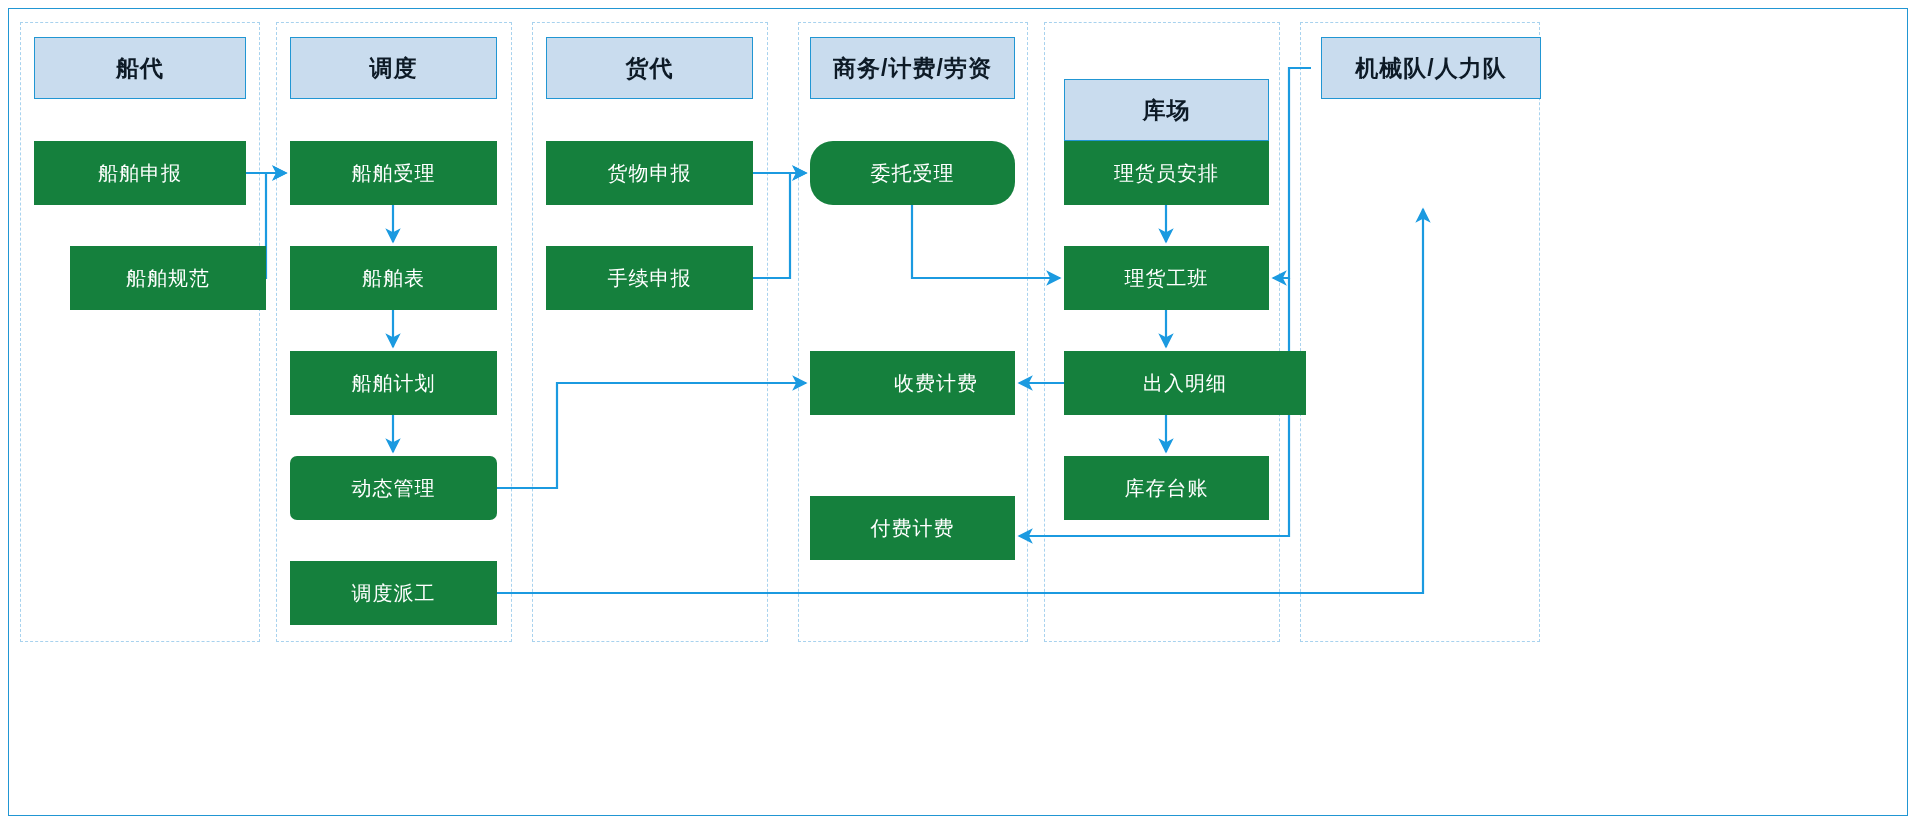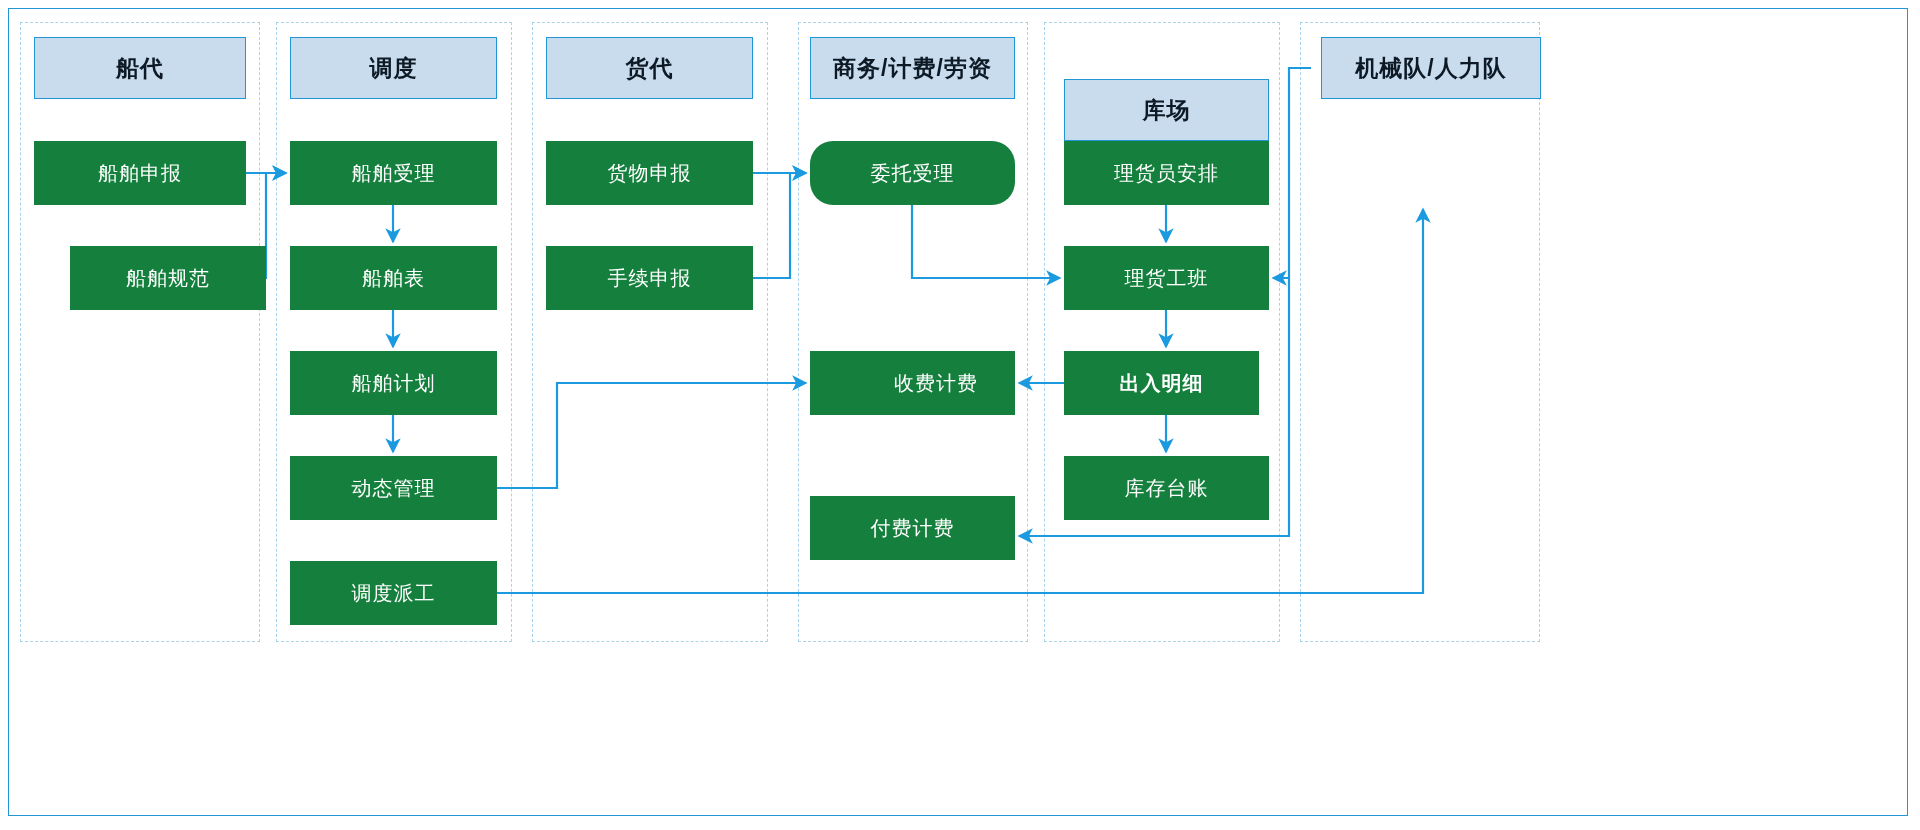--- a/index.html
+++ b/index.html
@@ -76,28 +76,28 @@
       <path d="M1289,278 L1289,536 L1019,536"></path>
     </g>
   </svg>
 
   <div class="node" style="left:34px;top:141px;width:212px;height:64px;">船舶申报</div>
   <div class="node" style="left:34px;top:246px;width:196px;height:64px;margin-left:36px;">船舶规范</div>
 
   <div class="node" style="left:290px;top:141px;width:207px;height:64px;">船舶受理</div>
   <div class="node" style="left:290px;top:246px;width:207px;height:64px;">船舶表</div>
   <div class="node" style="left:290px;top:351px;width:207px;height:64px;">船舶计划</div>
-  <div class="node" style="left:290px;top:456px;width:207px;height:64px;">动态管理</div>
+  <div class="node" style="left:290px;top:456px;width:207px;height:64px;border-radius:7px;">动态管理</div>
   <div class="node" style="left:290px;top:561px;width:207px;height:64px;font-family:Liberation Serif, serif;">调度派工</div>
 
   <div class="node" style="left:546px;top:141px;width:207px;height:64px;">货物申报</div>
   <div class="node" style="left:546px;top:246px;width:207px;height:64px;">手续申报</div>
 
   <div class="node" style="left:810px;top:141px;width:205px;height:64px;border-radius:23px;">委托受理</div>
   <div class="node" style="left:810px;top:351px;width:205px;height:64px;padding-left:47px;">收费计费</div>
   <div class="node" style="left:810px;top:496px;width:205px;height:64px;">付费计费</div>
 
   <div class="node" style="left:1064px;top:141px;width:205px;height:64px;">理货员安排</div>
   <div class="node" style="left:1064px;top:246px;width:205px;height:64px;">理货工班</div>
-  <div class="node" style="left:1064px;top:351px;width:195px;height:64px;font-weight:bold;">出入明细</div>
+  <div class="node" style="left:1064px;top:351px;width:242px;height:64px;">出入明细</div>
   <div class="node" style="left:1064px;top:456px;width:205px;height:64px;">库存台账</div>
 
 </div>
 
 </body></html>

